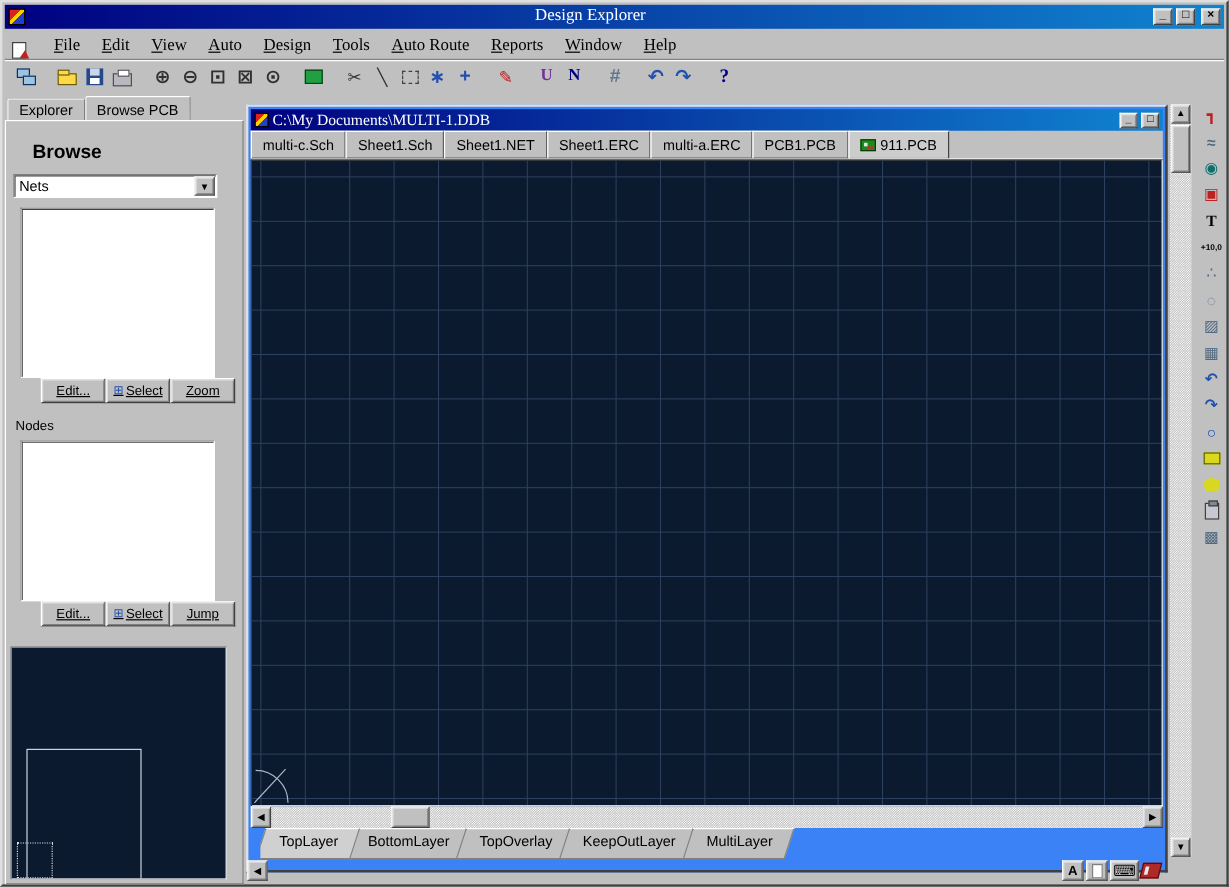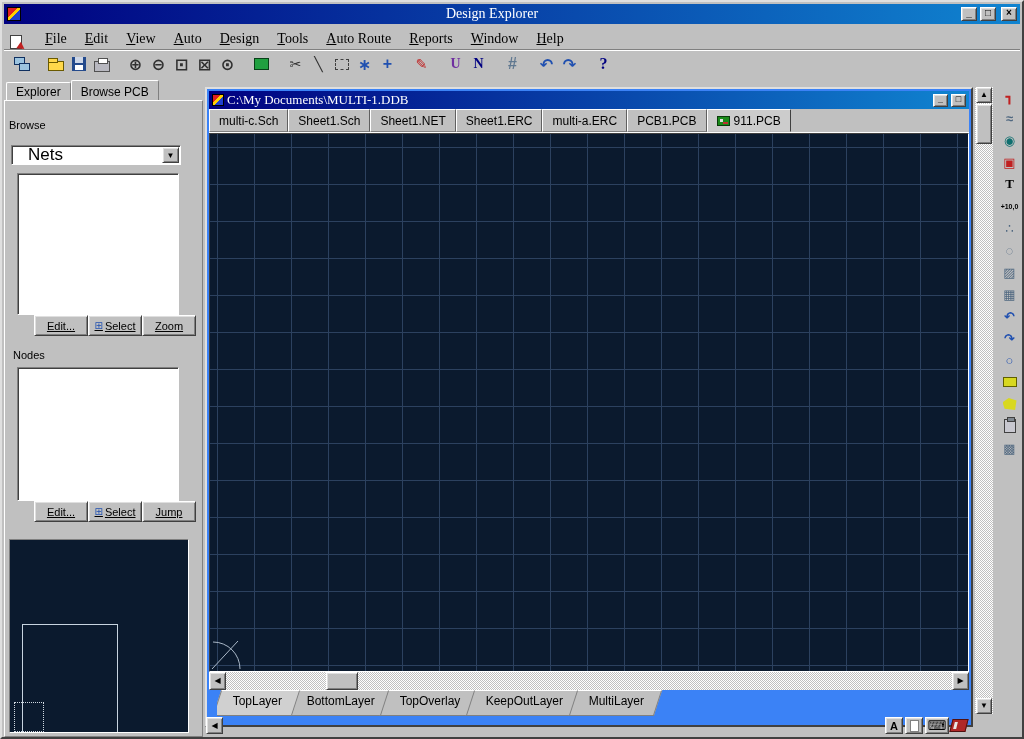--- a/index.html
+++ b/index.html
@@ -59,23 +59,23 @@
   .i-blankpage{width:9px;height:12px;background:#fff;border:1px solid #808080;}
   .i-book{width:16px;height:13px;background:#b02828;border:1px solid #501010;transform:skewX(-14deg);position:relative;}
   .i-book::after{content:"";position:absolute;left:2px;top:2px;bottom:2px;width:3px;background:#e8e8e8;}
 
   
   .sidebar{position:absolute;left:2px;top:78px;width:199px;height:657px;border-radius:11px;}
   .sidebar-tabs{height:20px;display:flex;padding-left:2px;}
   .stab{padding:2px 9px;font-size:12px;background:#c0c0c0;border:1px solid #808080;border-bottom:none;border-top-color:#fff;border-left-color:#fff;border-radius:2px 2px 0 0;margin-top:2px;white-space:nowrap;}
   .stab.active{margin-top:0;padding-top:4px;position:relative;z-index:2;}
   .sidebar-body{position:absolute;top:20px;left:0;right:0;bottom:0;background:#c0c0c0;border:1px solid;border-color:#ffffff #808080 #808080 #ffffff;}
-  .group-label{position:absolute;left:4px;top:18px;font-size:11px;}
+  .group-label{position:absolute;left:22px;top:18px;font-size:16px;font-weight:bold;}
   .combo{position:absolute;left:6px;top:44px;width:170px;height:20px;background:#fff;border:1px solid;border-color:#808080 #fff #fff #808080;box-shadow:inset 1px 1px 0 #404040;display:flex;align-items:center;}
-  .combo-value{flex:1;padding-left:16px;font-size:17px;}
+  .combo-value{flex:1;padding-left:4px;font-size:12px;}
   .combo-btn{width:17px;height:16px;margin-right:1px;font-size:8px;line-height:15px;text-align:center;flex:0 0 auto;}
   .listbox{position:absolute;left:12px;width:162px;background:#fff;}
   .lb1{top:72px;height:142px;}
   .lb2{top:266px;height:134px;}
   .btnrow{position:absolute;left:29px;width:162px;height:21px;display:flex;text-decoration:underline;}
   .br1{top:214px;} .br2{top:400px;}
   .sbtn{flex:1;height:21px;font-size:11px;font-family:"Liberation Sans","DejaVu Sans",sans-serif;overflow:hidden;white-space:nowrap;display:flex;align-items:center;justify-content:center;gap:2px;padding:0 2px;}
   .sel-ico{color:#2050b0;font-size:10px;}
   .nodes-label{position:absolute;left:8px;top:248px;font-size:11px;}
   .preview{position:absolute;left:4px;top:438px;width:180px;height:194px;background:#0b1a2e;overflow:hidden;}

